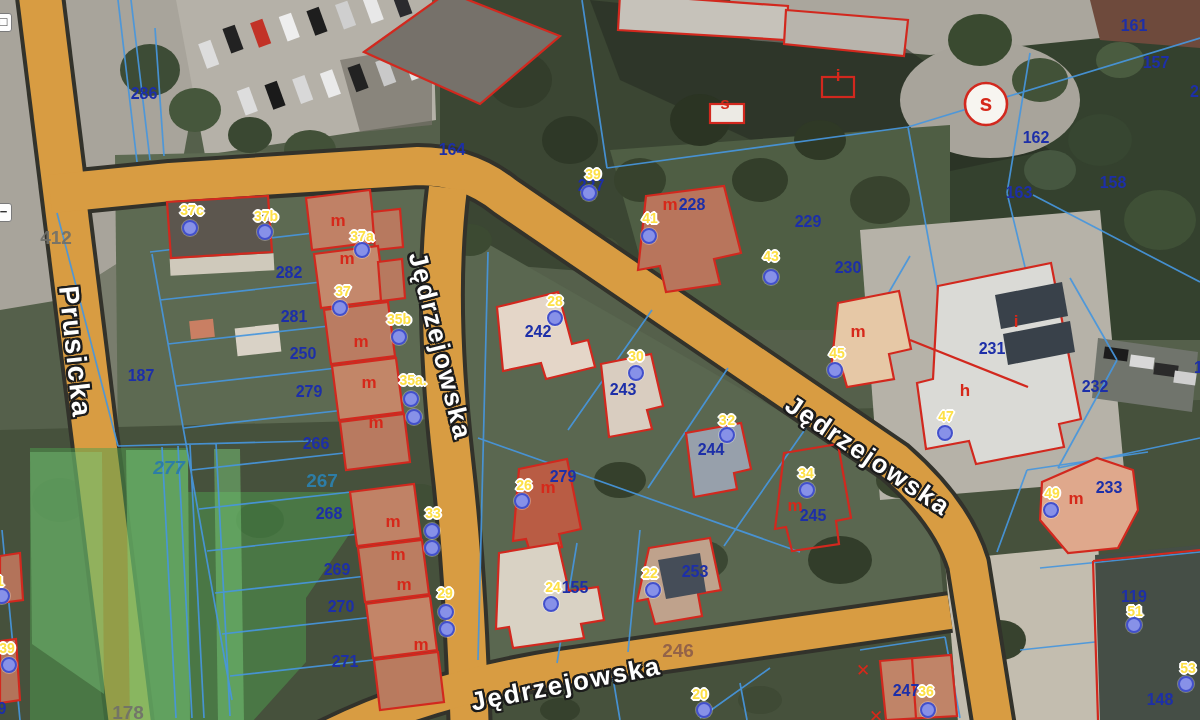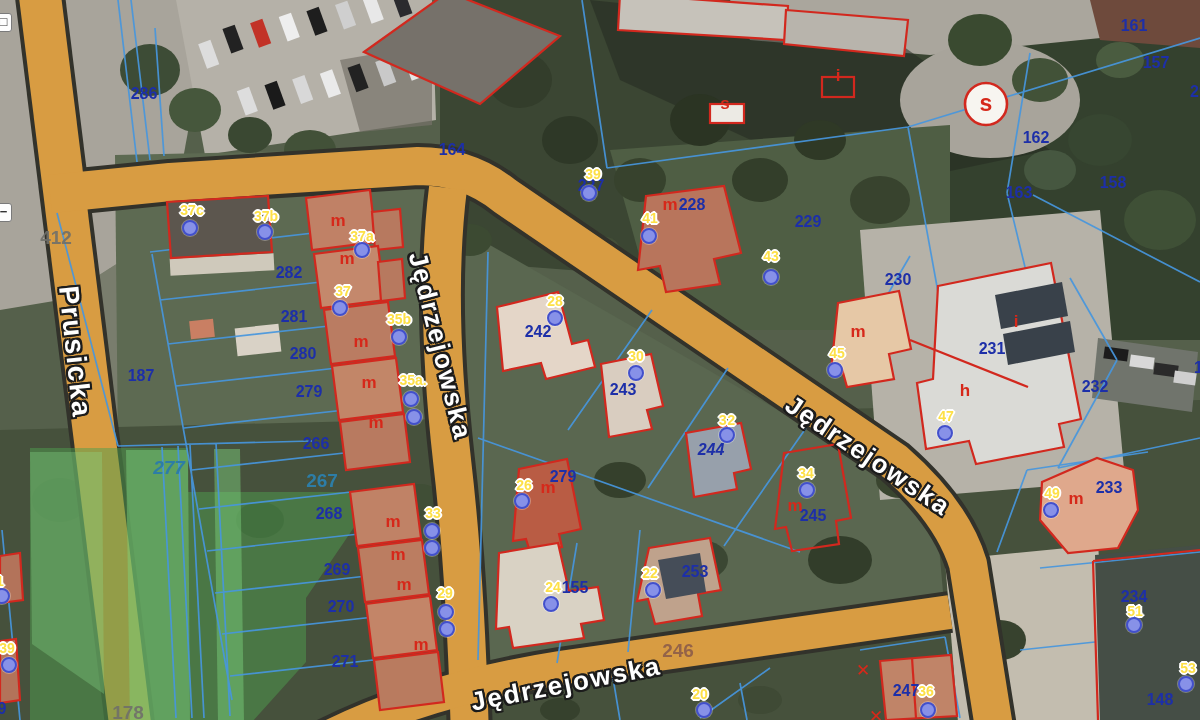--- a/index.html
+++ b/index.html
@@ -207,42 +207,42 @@
     <path d="M0,556 L20,553 L23,600 L0,603 Z" fill="#b3735a"></path>
     <path d="M0,641 L16,639 L20,700 L0,703 Z" fill="#b3735a"></path>
   </g>
 </svg>
 
 <div id="labels">
       <div class="lbl p" style="left: 144px; top: 94px;">286</div>
       <div class="lbl p" style="left: 452px; top: 150px;">164</div>
       <div class="lbl p" style="left: 289px; top: 273px;">282</div>
       <div class="lbl p" style="left: 294px; top: 317px;">281</div>
-      <div class="lbl p" style="left: 303px; top: 354px;">280</div>
+      <div class="lbl p" style="left: 303px; top: 354px;">250</div>
       <div class="lbl p" style="left: 309px; top: 392px;">279</div>
       <div class="lbl p" style="left: 141px; top: 376px;">187</div>
       <div class="lbl p" style="left: 316px; top: 444px;">266</div>
       <div class="lbl p" style="left: 329px; top: 514px;">268</div>
       <div class="lbl p" style="left: 337px; top: 570px;">269</div>
       <div class="lbl p" style="left: 341px; top: 607px;">270</div>
       <div class="lbl p" style="left: 345px; top: 662px;">271</div>
       <div class="lbl p" style="left: 538px; top: 332px;">242</div>
       <div class="lbl p" style="left: 623px; top: 390px;">243</div>
-      <div class="lbl p" style="left: 711px; top: 450px; font-style: italic;">244</div>
+      <div class="lbl p" style="left: 711px; top: 450px;">244</div>
       <div class="lbl p" style="left: 563px; top: 477px;">279</div>
       <div class="lbl p" style="left: 575px; top: 588px;">155</div>
       <div class="lbl p" style="left: 695px; top: 572px;">253</div>
       <div class="lbl p" style="left: 591px; top: 186px;">227</div>
       <div class="lbl p" style="left: 692px; top: 205px;">228</div>
       <div class="lbl p" style="left: 808px; top: 222px;">229</div>
-      <div class="lbl p" style="left: 898px; top: 268px; margin-top: 12px;">230</div>
+      <div class="lbl p" style="left: 848px; top: 268px;">230</div>
       <div class="lbl p" style="left: 992px; top: 349px;">231</div>
       <div class="lbl p" style="left: 1095px; top: 387px;">232</div>
       <div class="lbl p" style="left: 1109px; top: 488px;">233</div>
-      <div class="lbl p" style="left: 1134px; top: 597px;">234</div>
+      <div class="lbl p" style="left: 1134px; top: 597px;">119</div>
       <div class="lbl p" style="left: 1160px; top: 700px;">148</div>
       <div class="lbl p" style="left: 813px; top: 516px;">245</div>
       <div class="lbl p" style="left: 906px; top: 691px;">247</div>
       <div class="lbl p" style="left: 1134px; top: 26px;">161</div>
       <div class="lbl p" style="left: 1156px; top: 63px;">157</div>
       <div class="lbl p" style="left: 1113px; top: 183px;">158</div>
       <div class="lbl p" style="left: 1036px; top: 138px;">162</div>
       <div class="lbl p" style="left: 1019px; top: 193px;">163</div>
       <div class="lbl p" style="left: 1199px; top: 92px;">29</div>
       <div class="lbl p" style="left: 1203px; top: 368px;">15</div>

